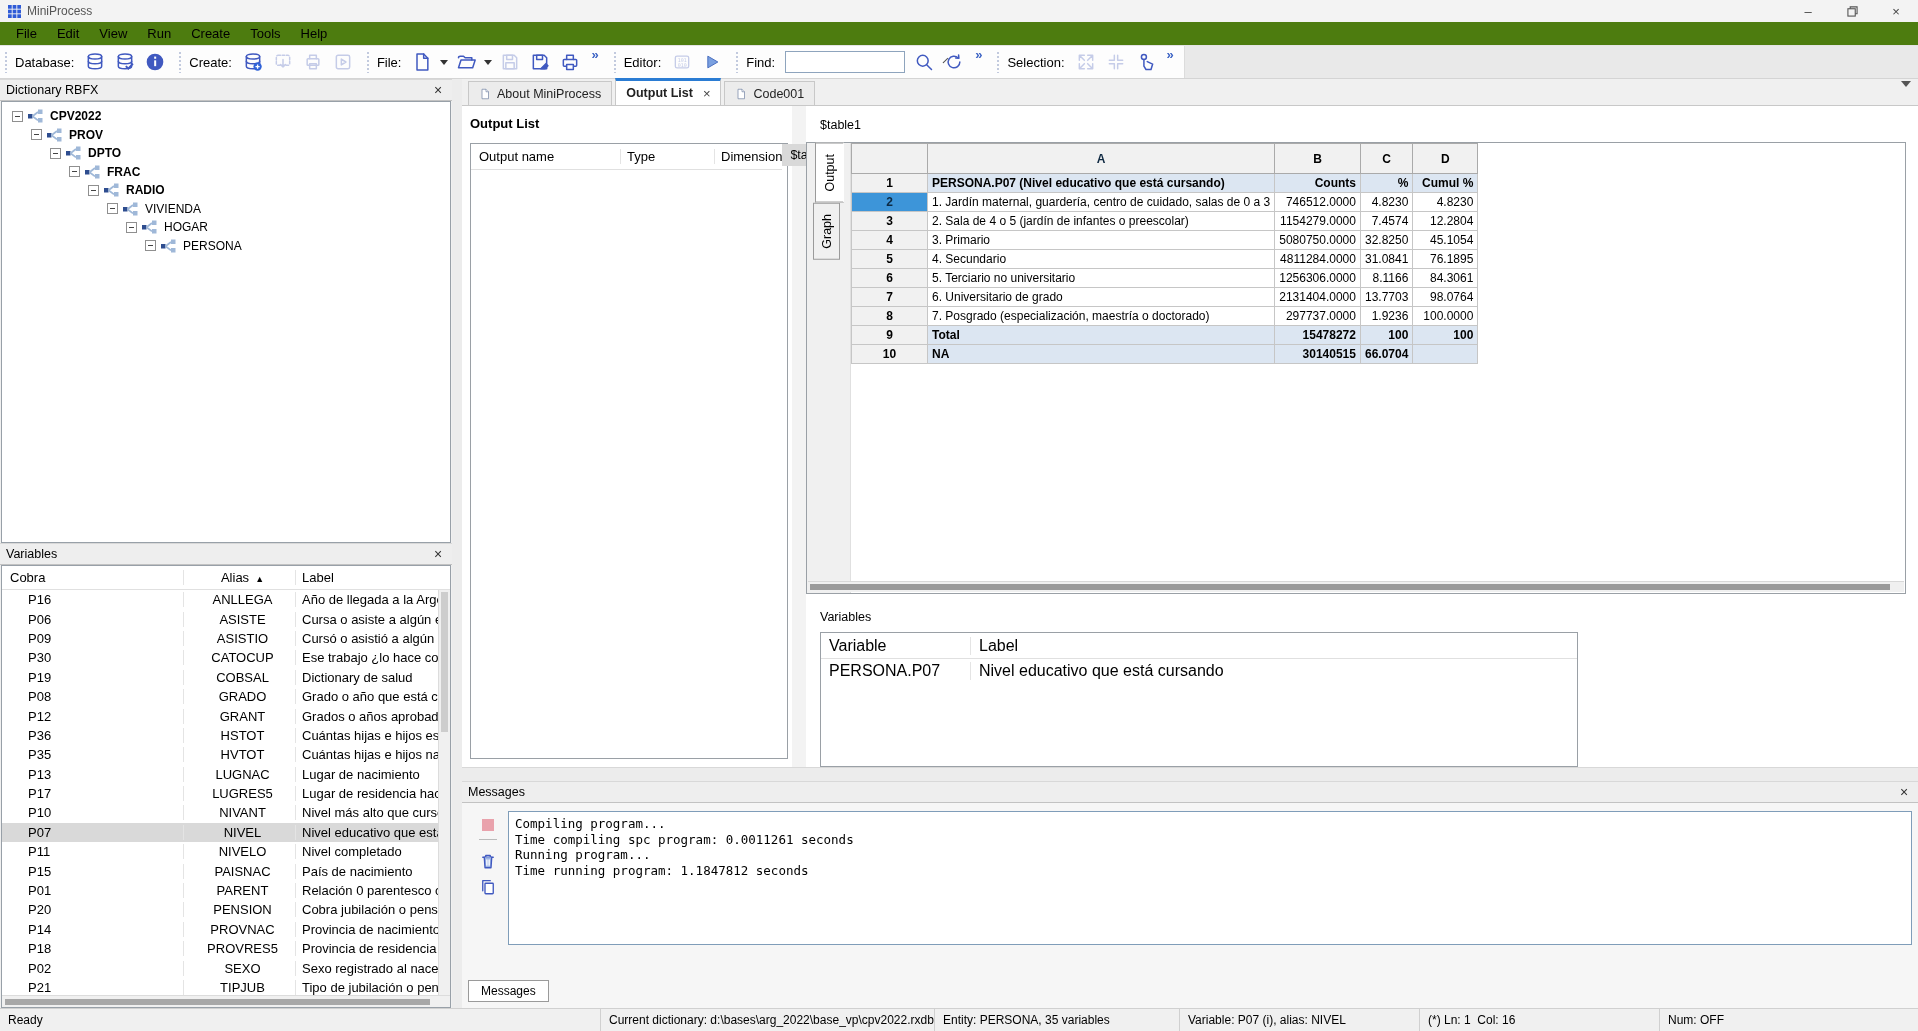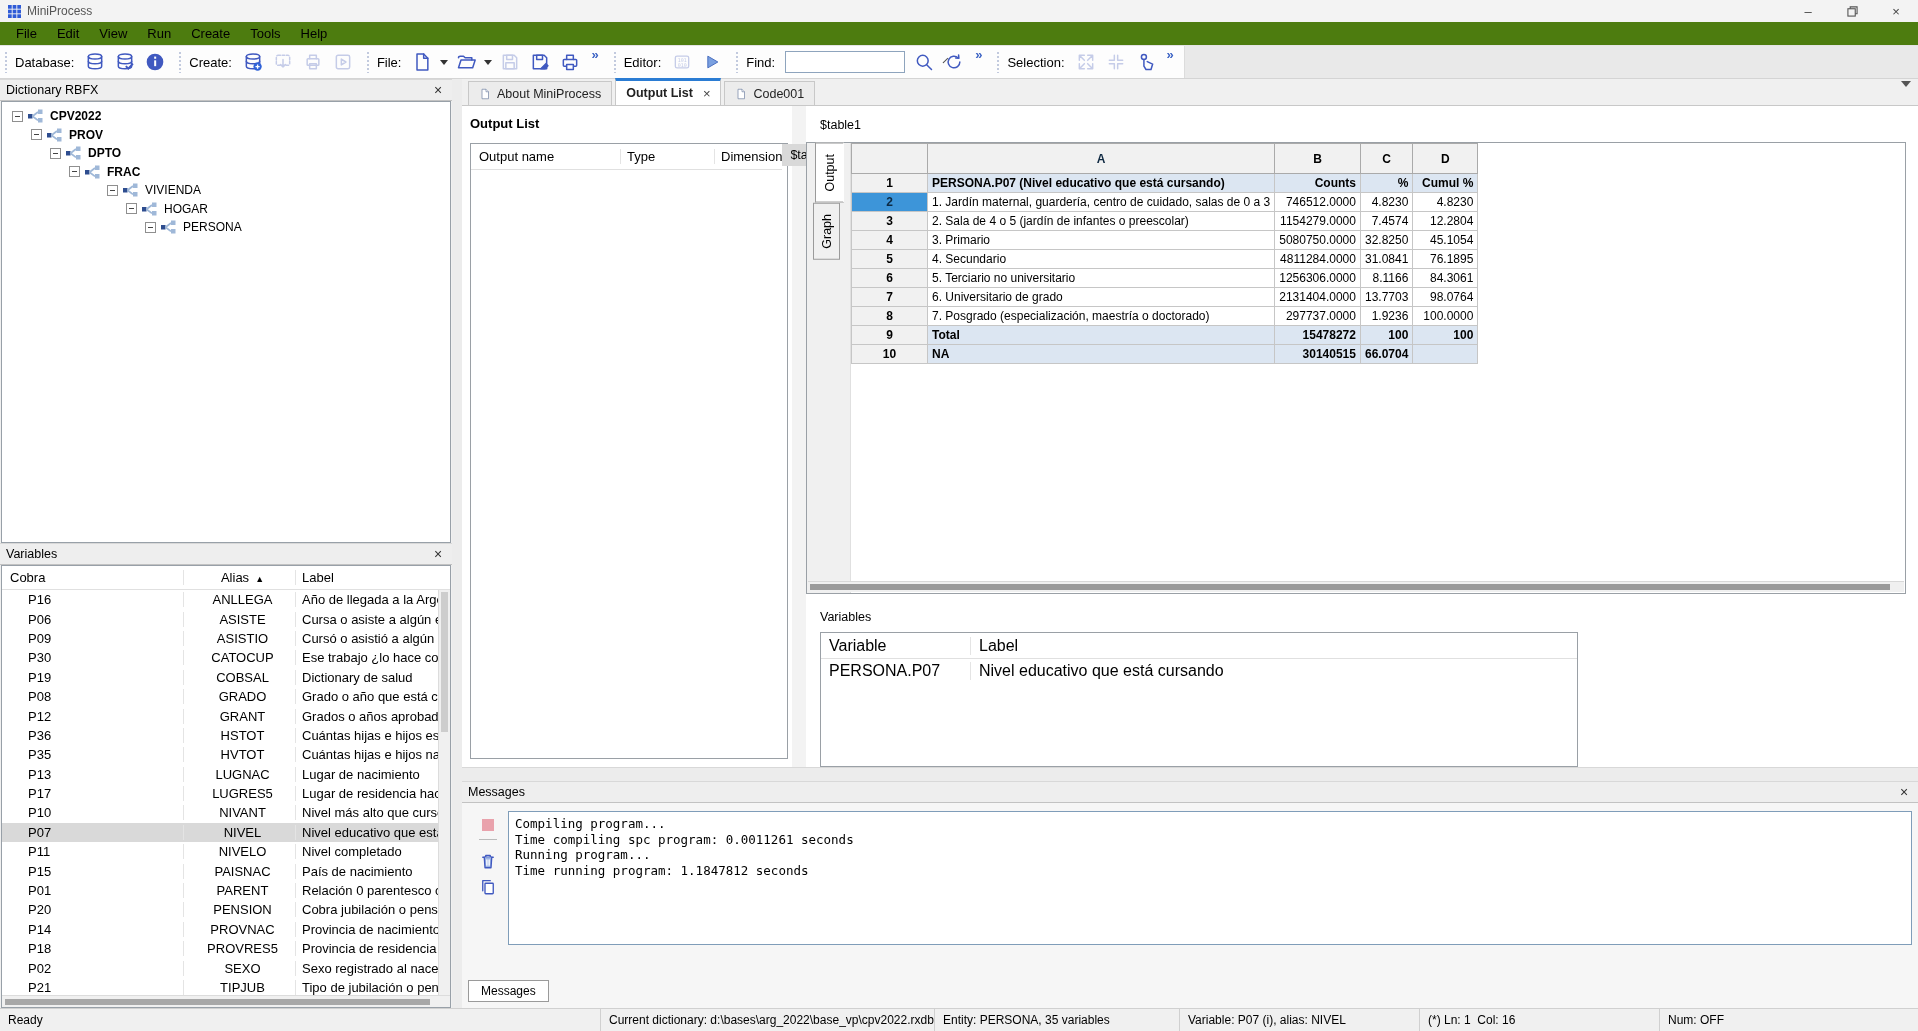--- a/index.html
+++ b/index.html
@@ -391,20 +391,27 @@
               </svg>
               <span class="tlabel b">DPTO</span>
             </div>
           <div class="trow lvl3">
               <span class="exp"></span>
               <svg class="ni">
                 <use href="#sym-branch"></use>
               </svg>
               <span class="tlabel b">FRAC</span>
             </div>
+          <div class="trow lvl4">
+              <span class="exp"></span>
+              <svg class="ni">
+                <use href="#sym-branch"></use>
+              </svg>
+              <span class="tlabel b">RADIO</span>
+            </div>
           <div class="trow lvl5">
               <span class="exp"></span>
               <svg class="ni">
                 <use href="#sym-branch"></use>
               </svg>
               <span class="tlabel">VIVIENDA</span>
             </div>
           <div class="trow lvl6">
               <span class="exp"></span>
               <svg class="ni">

